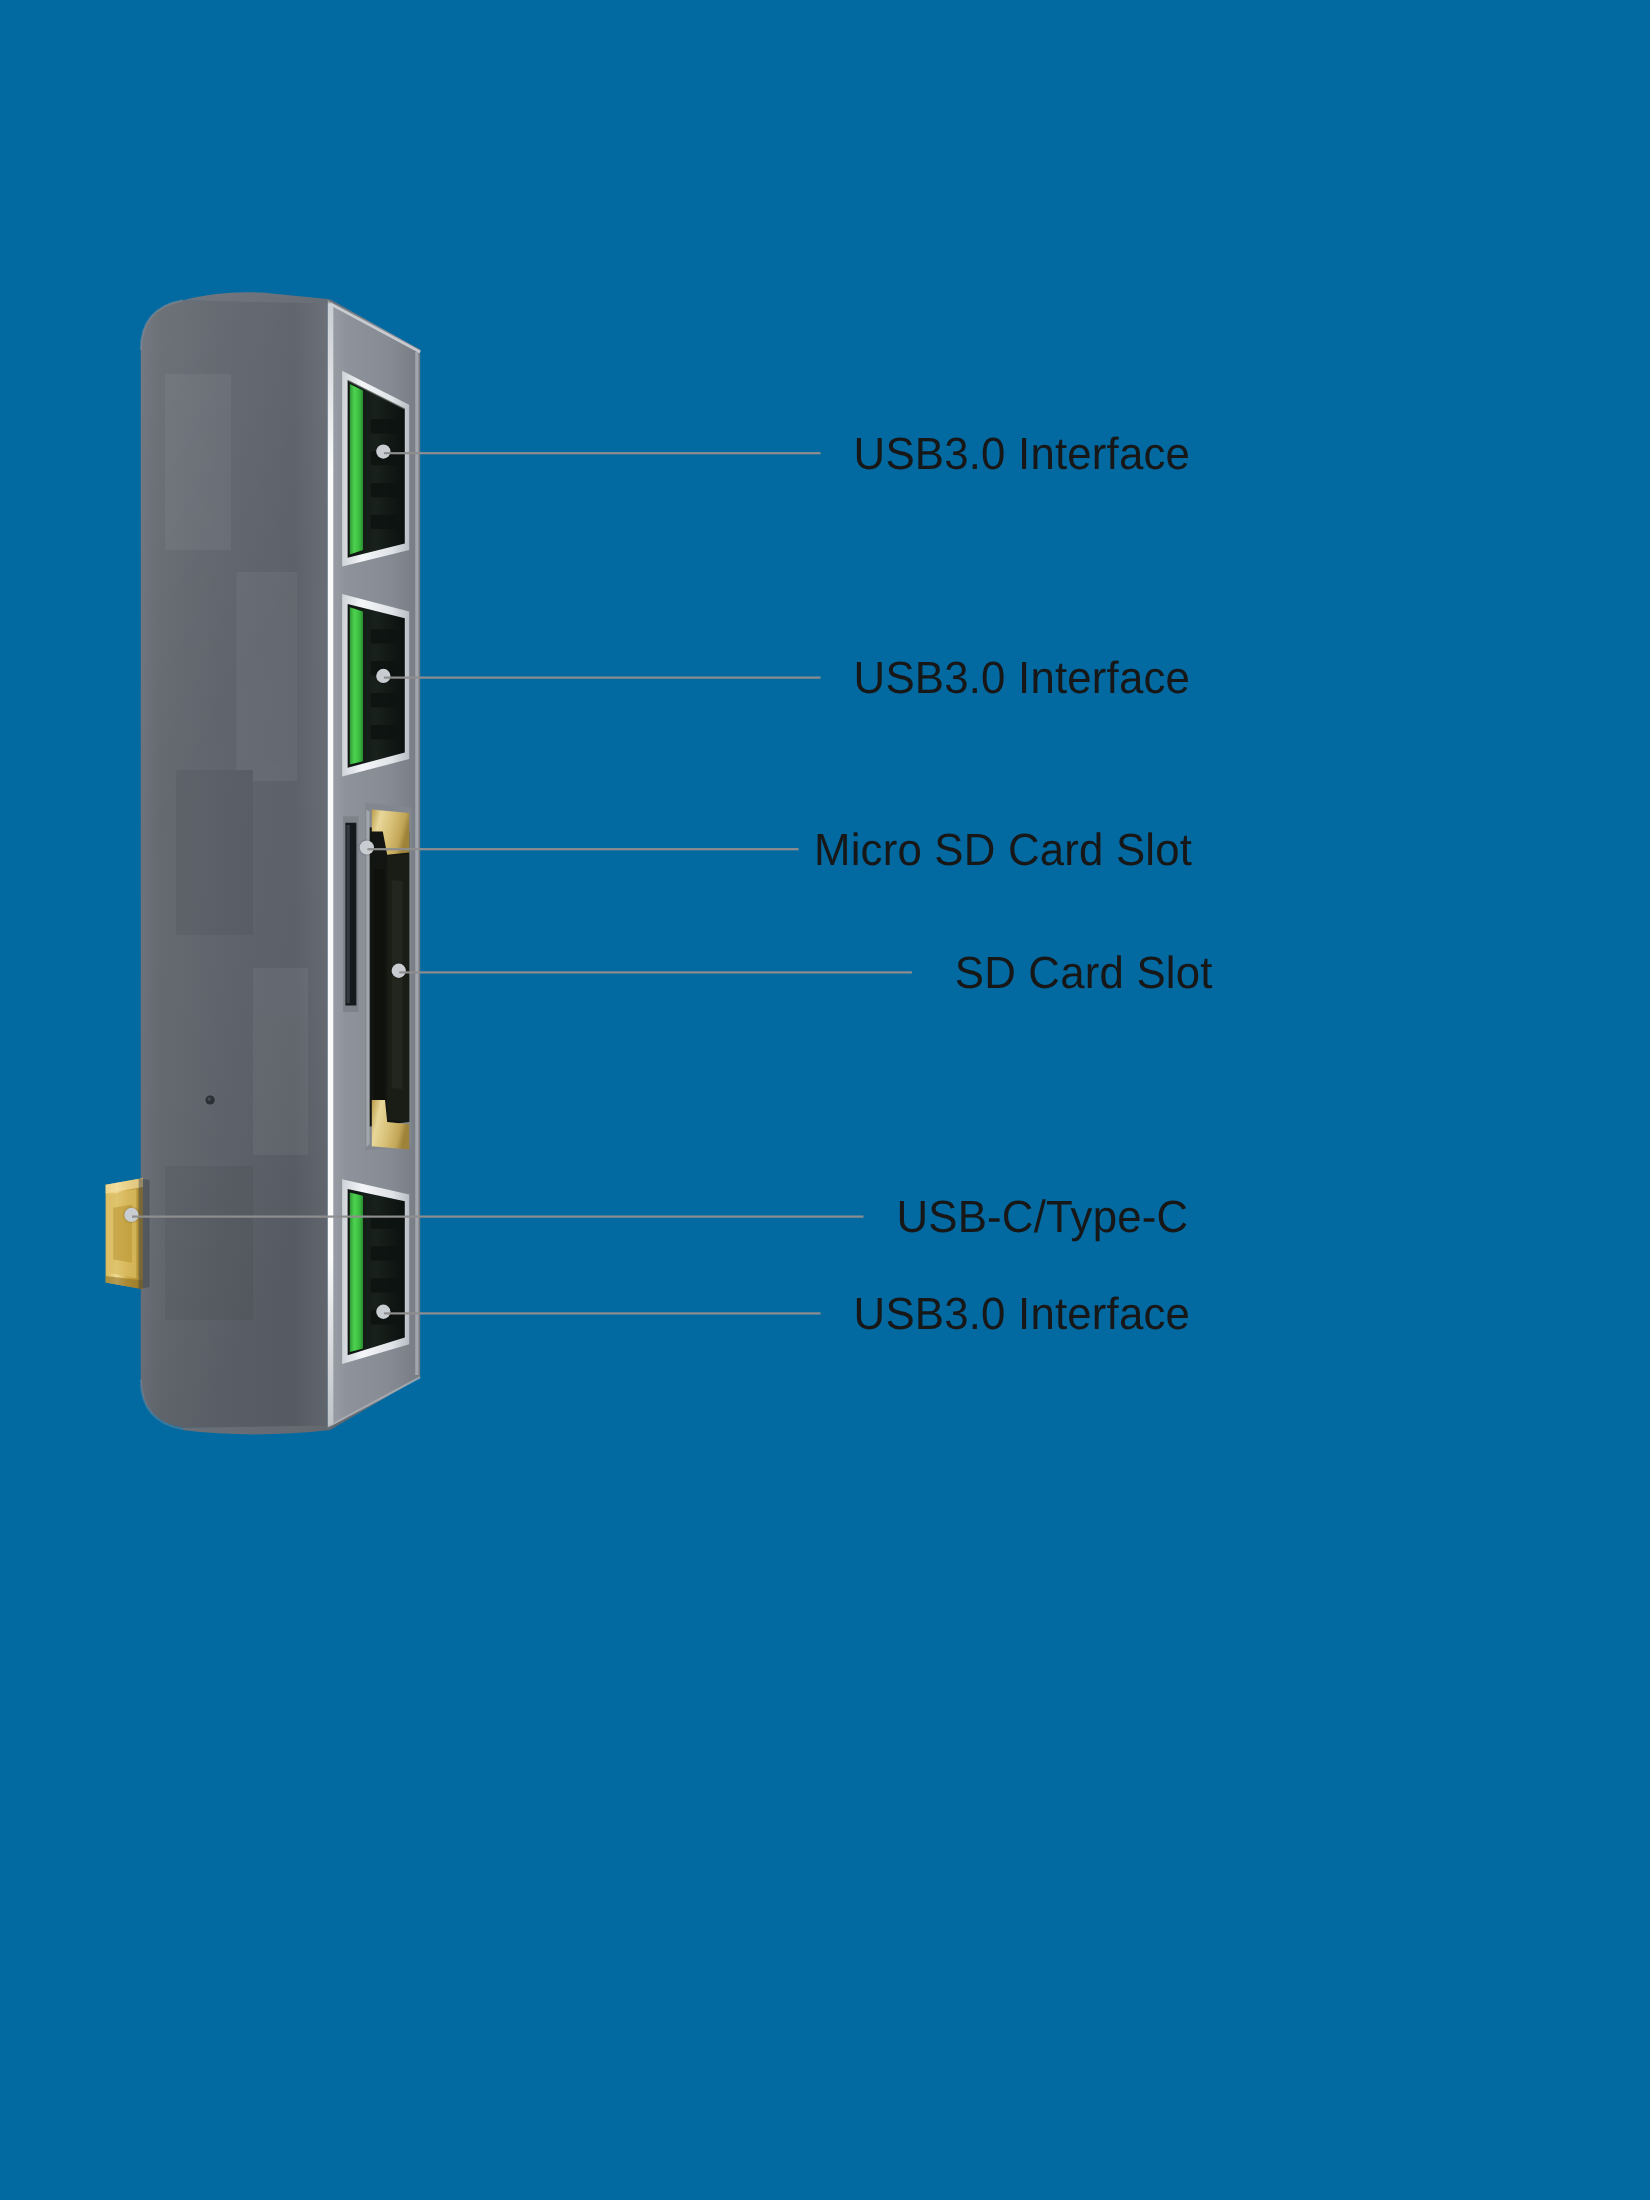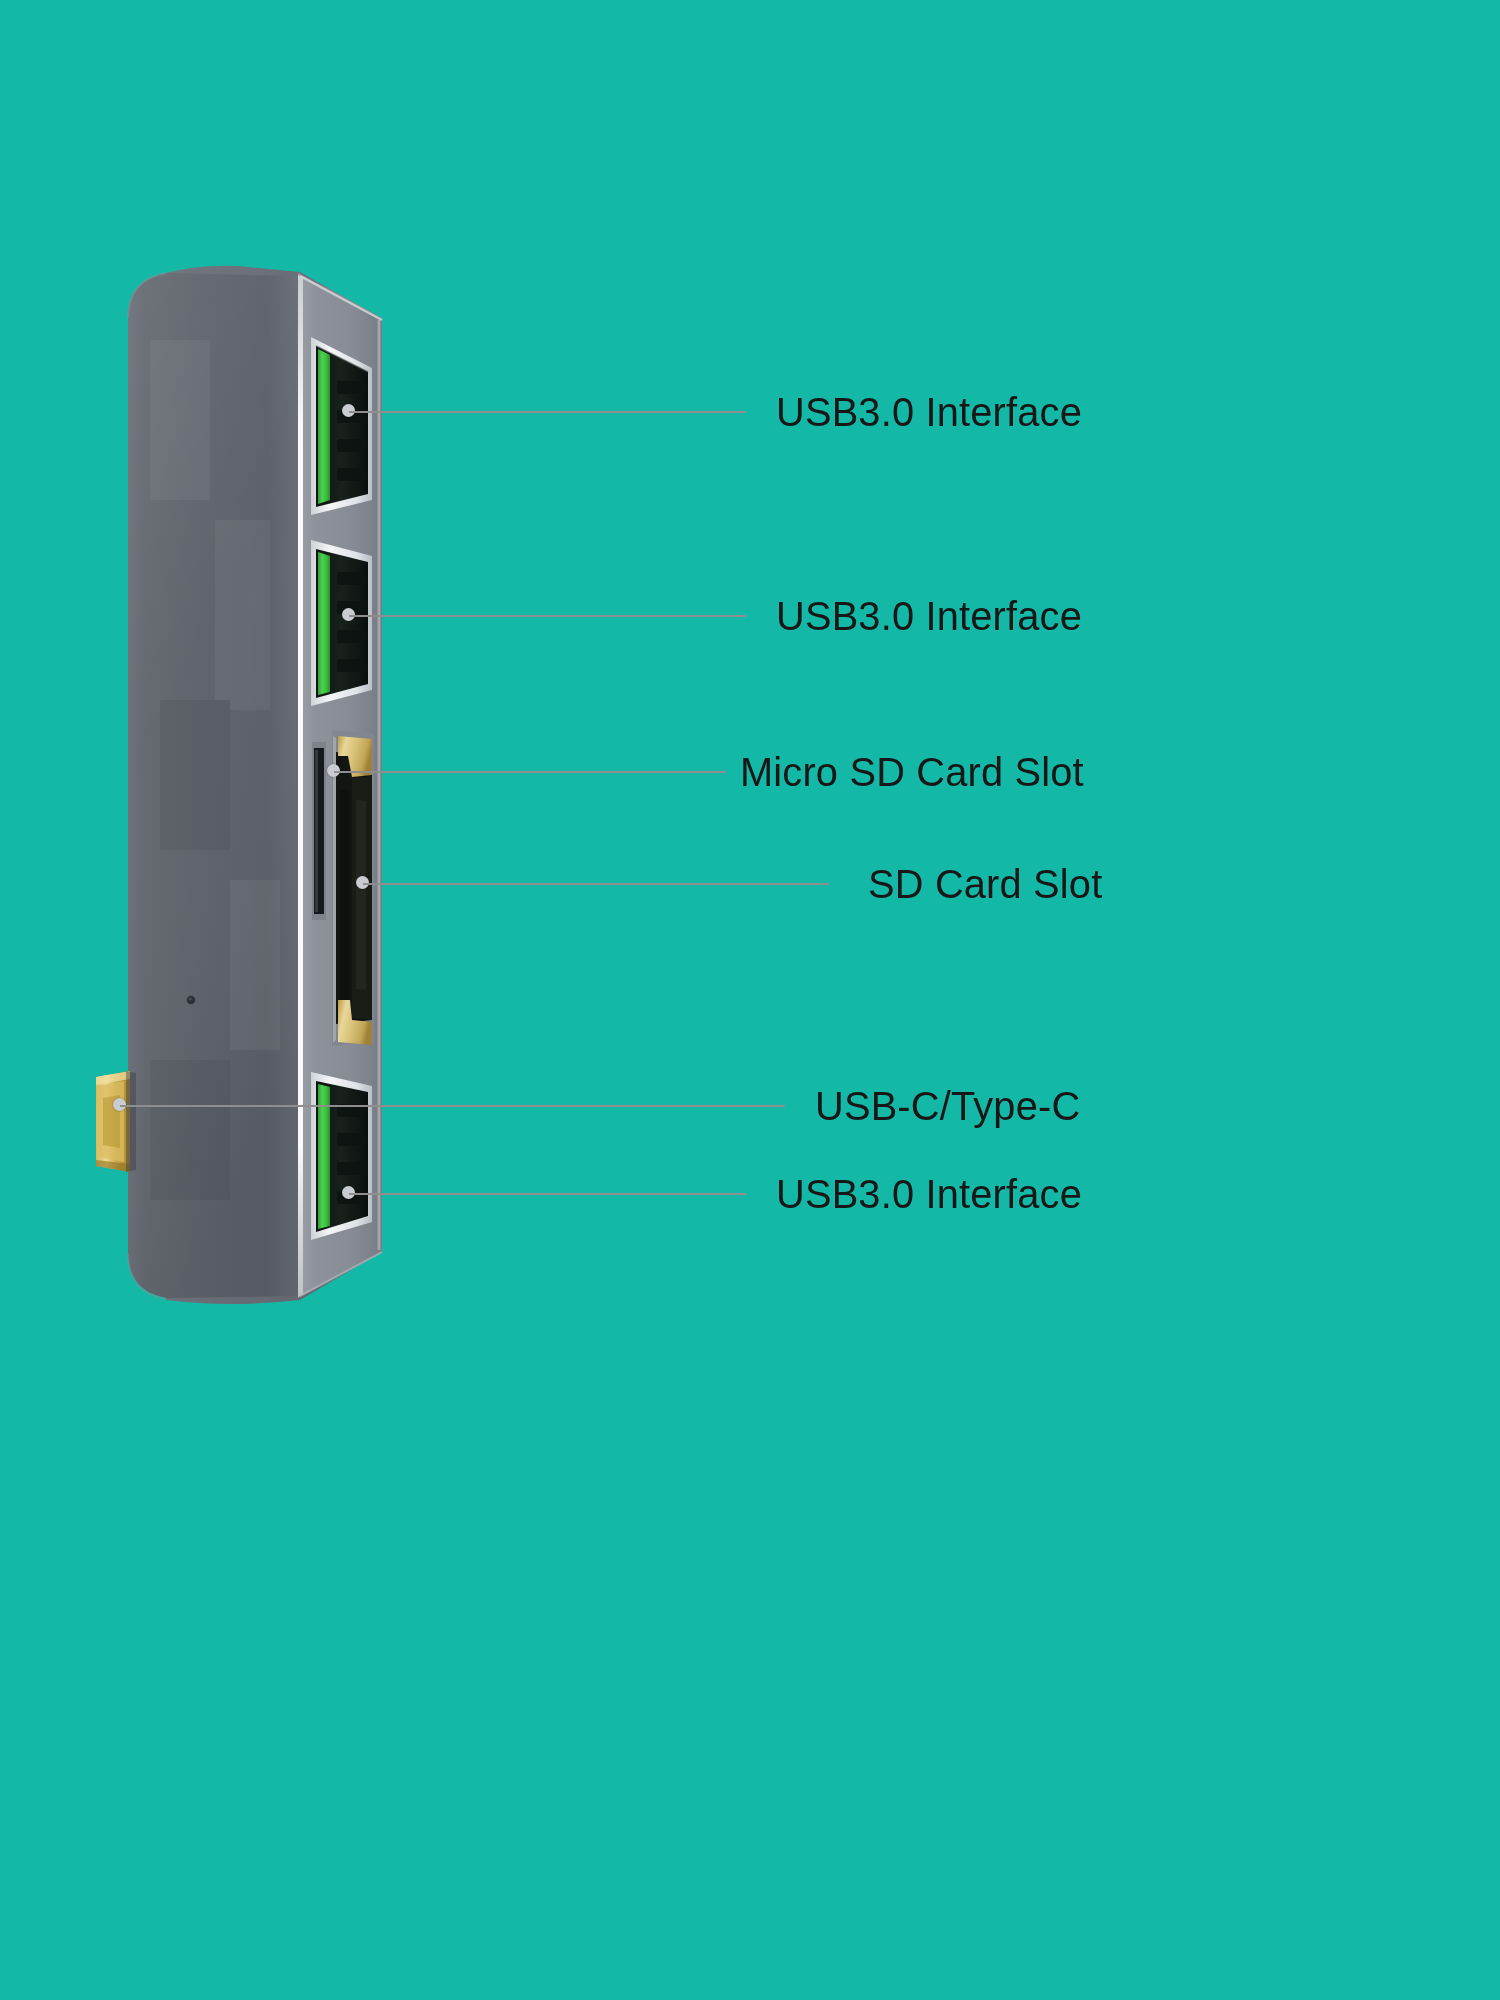--- a/index.html
+++ b/index.html
@@ -7,21 +7,21 @@
     padding: 0;
     background: #ffffff;
   }
   body {
     font-family: "Liberation Sans", sans-serif;
   }
   #canvas {
     position: relative;
     width: 1500px;
     height: 2000px;
-    background: #14b8a6;
+    background: #0369a1;
     overflow: hidden;
   }
 
   
   #device {
     position: absolute;
     left: 0; top: 0;
     width: 1500px;
     height: 2000px;
   }

